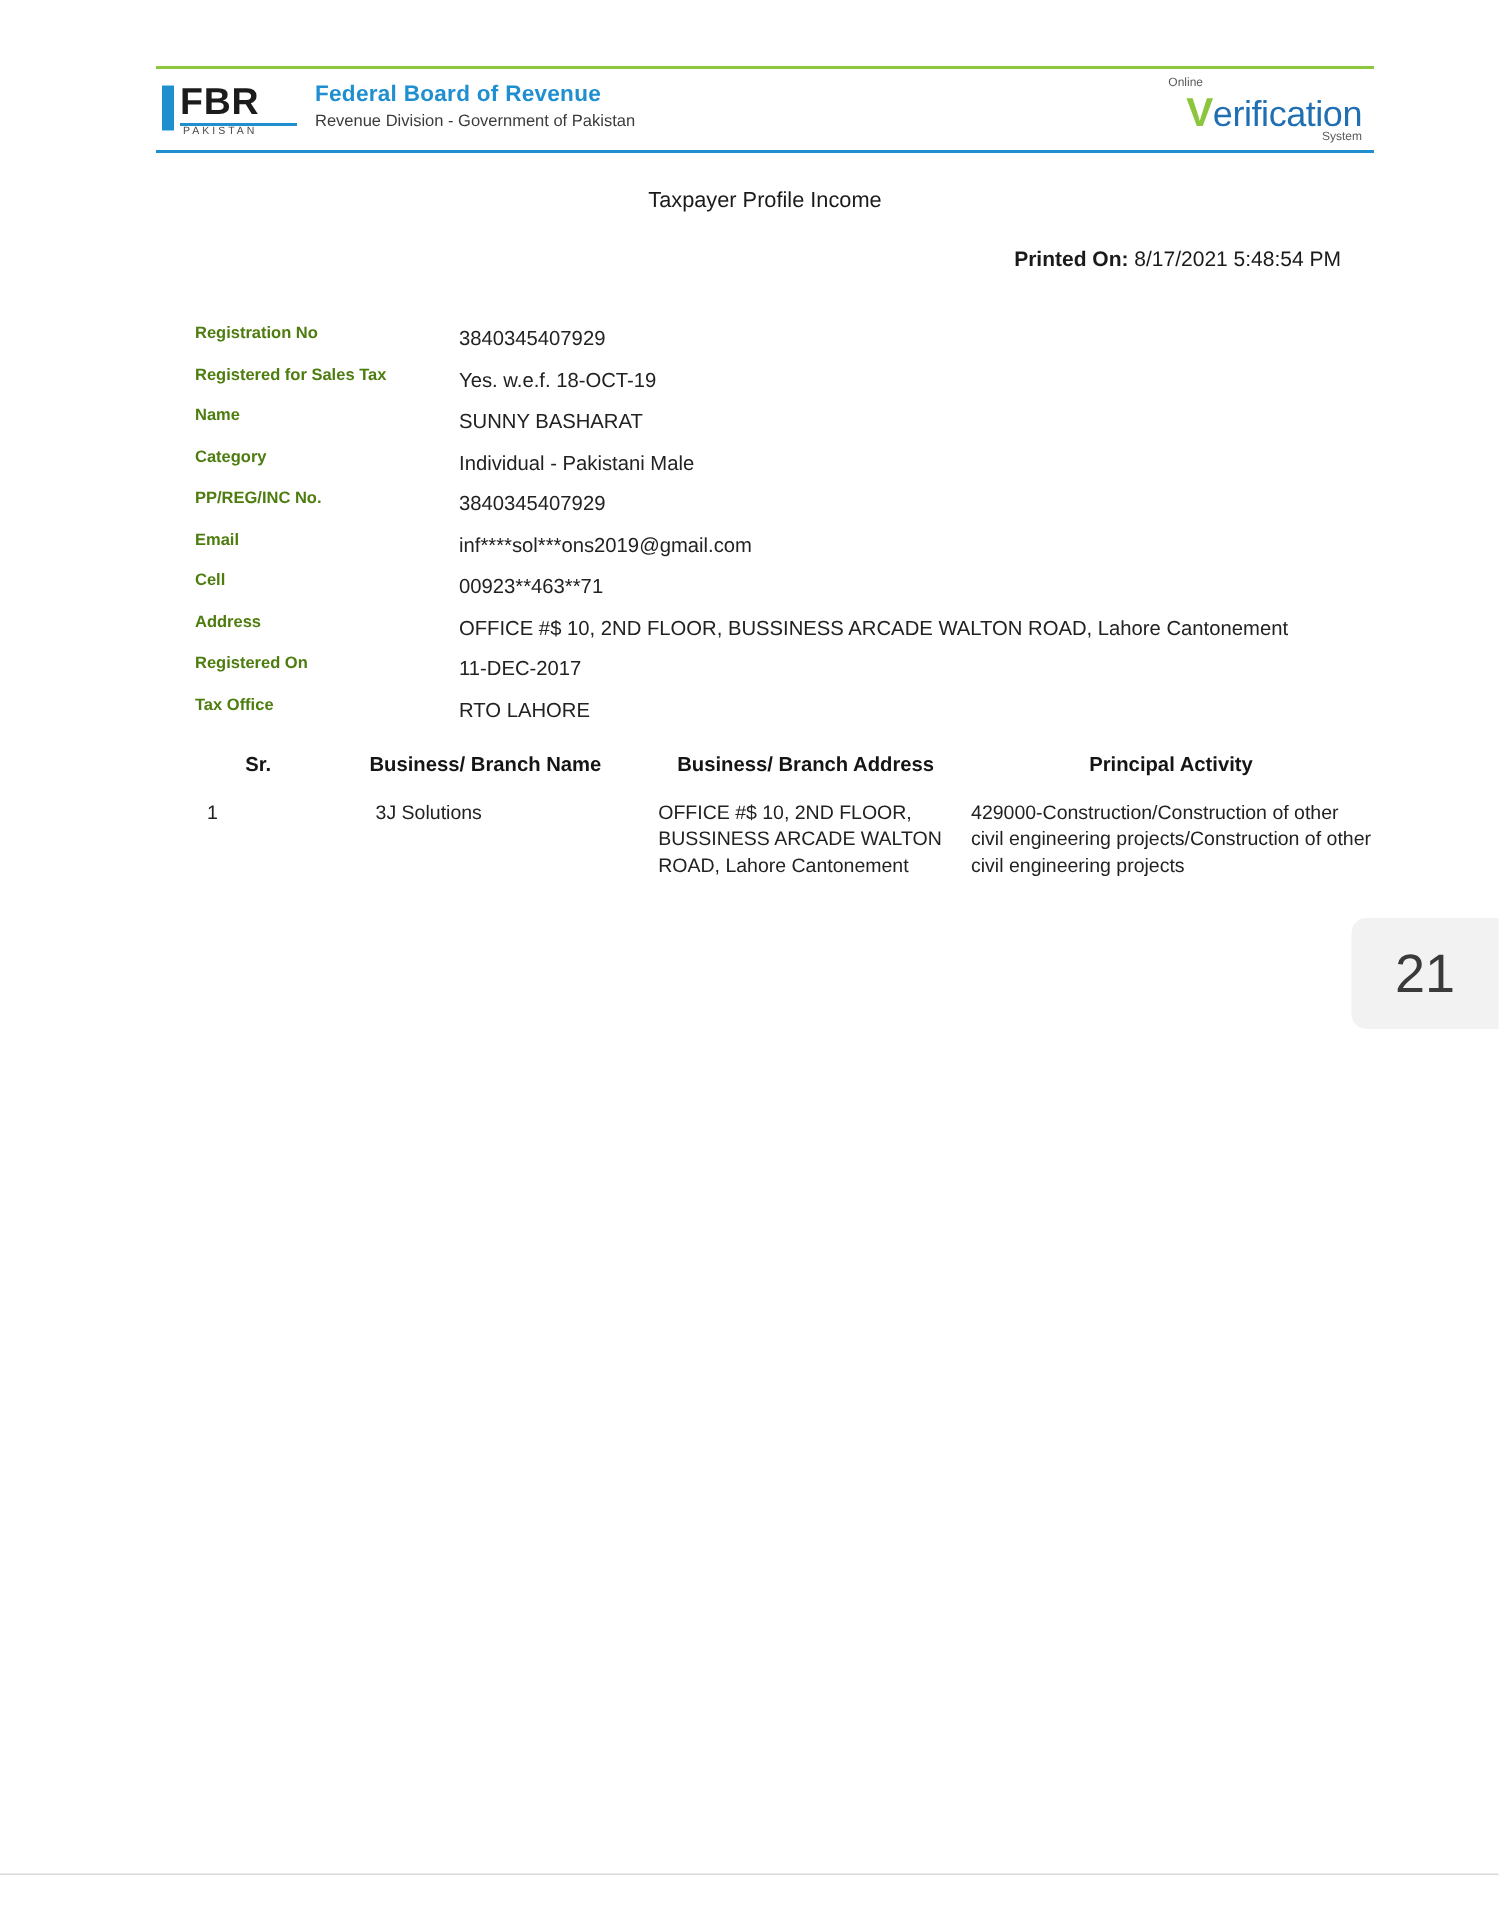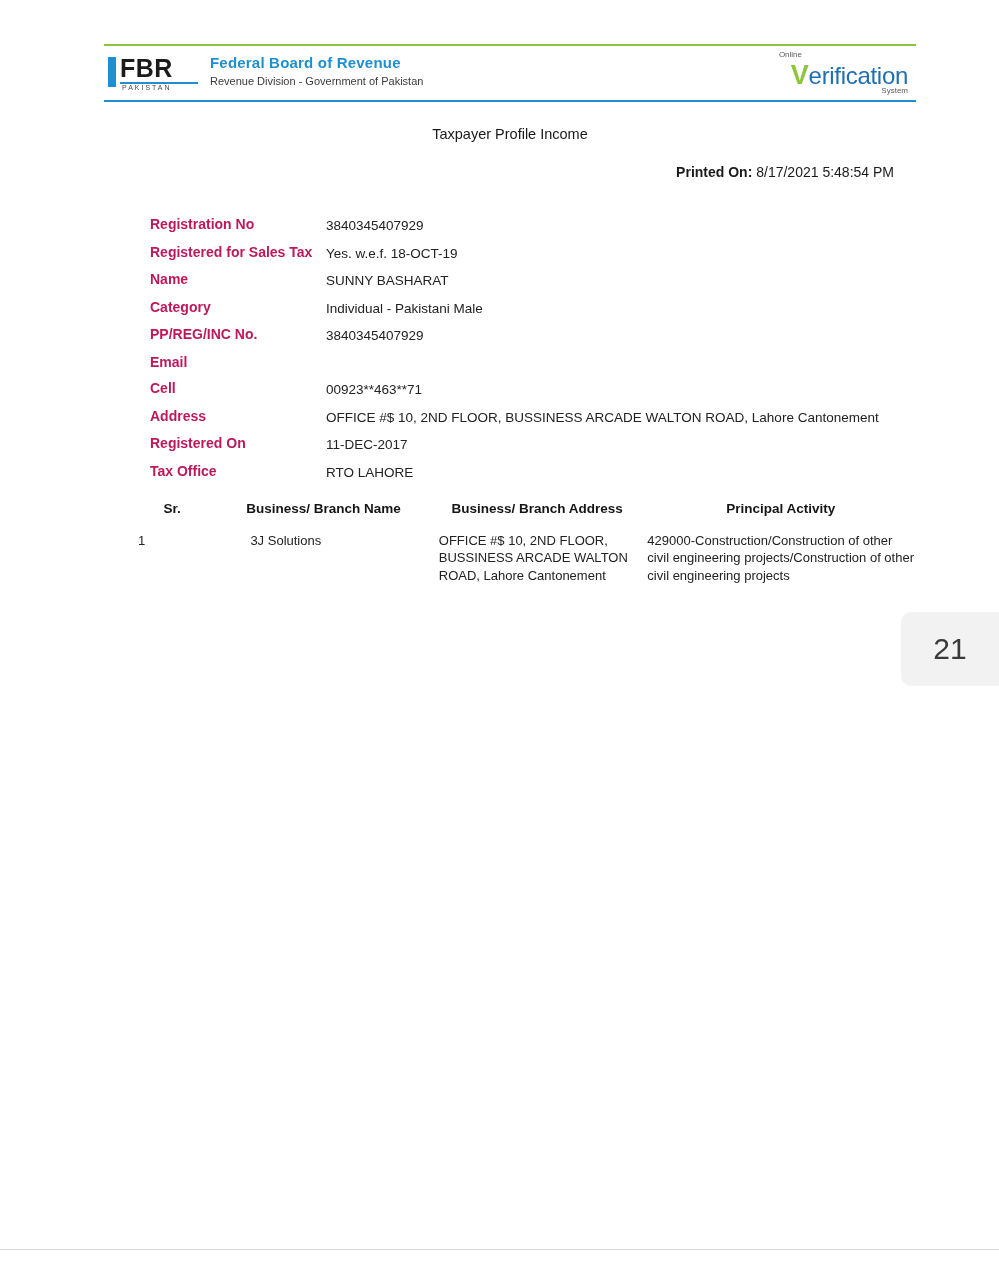--- a/index.html
+++ b/index.html
@@ -170,25 +170,24 @@
     width: 770px;
   }
   .field-row {
     display: flex;
     align-items: flex-start;
     margin-bottom: 9px;
   }
   .field-label {
     width: 176px;
     flex: 0 0 176px;
-    font-size: 14px;
-    font-weight: bold;
-    color: #be185d;
+    font-size: 11px;
+    font-weight: bold;
+    color: #4d7c0f;
     line-height: 1.25;
-    margin-left: 20px;
   }
   .field-value {
     flex: 1;
     font-size: 13.5px;
     color: #222222;
     line-height: 1.3;
     padding-top: 1px;
   }
 
   
@@ -227,21 +226,21 @@
     position: absolute;
     right: 0px;
     top: 612px;
     width: 98px;
     height: 74px;
     background: #f2f2f2;
     border-radius: 10px 0 0 10px;
     display: flex;
     align-items: center;
     justify-content: center;
-    font-size: 30px;
+    font-size: 36px;
     color: #3a3a3a;
   }
 
   
   .bottom-bar {
     position: absolute;
     left: 0;
     bottom: 0;
     width: 999px;
     height: 30px;
@@ -310,20 +309,21 @@
         <div class="field-value">Individual - Pakistani Male</div>
       </div>
 
       <div class="field-row">
         <div class="field-label">PP/REG/INC No.</div>
         <div class="field-value">3840345407929</div>
       </div>
 
       <div class="field-row">
         <div class="field-label">Email</div>
+        <div class="field-value">inf****sol***ons2019@gmail.com</div>
       </div>
 
       <div class="field-row">
         <div class="field-label">Cell</div>
         <div class="field-value">00923**463**71</div>
       </div>
 
       <div class="field-row">
         <div class="field-label">Address</div>
         <div class="field-value">OFFICE #$ 10, 2ND FLOOR, BUSSINESS ARCADE WALTON ROAD, Lahore Cantonement</div>

